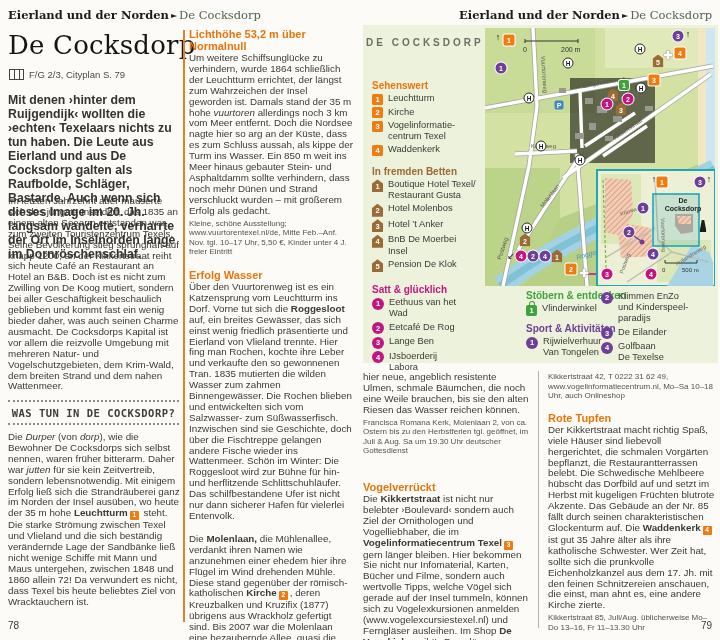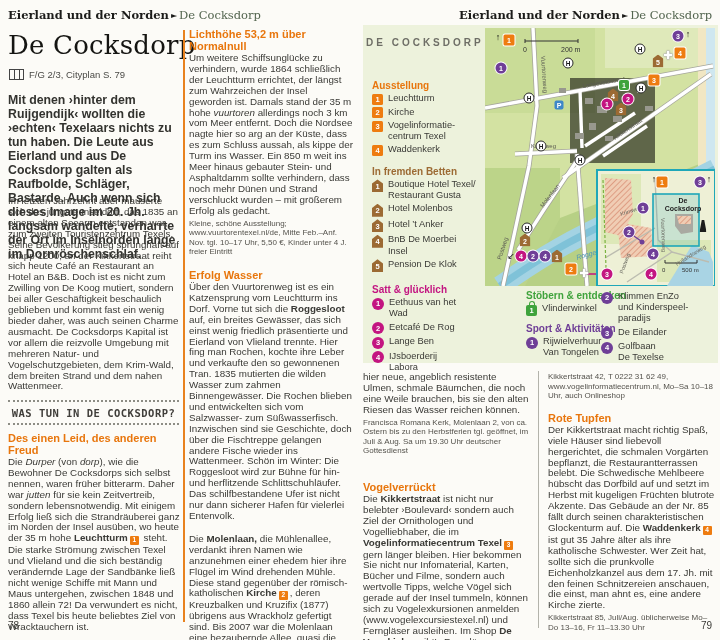--- a/index.html
+++ b/index.html
@@ -83,21 +83,20 @@
   <span>F/G 2/3, Cityplan S. 79</span>
 </div>
 
 <div class="abs intro" style="left:8px;top:93px;width:172px;">Mit denen ›hinter dem Ruijgendijk‹ wollten die ›echten‹ Texelaars nichts zu tun haben. Die Leute aus Eierland und aus De Cocksdorp galten als Raufbolde, Schläger, Bastarde. Auch wenn sich dieses Image im 20. Jh. langsam wandelte, verharrte der Ort im Inselnorden lange im Dornröschenschlaf.</div>
 
 <div class="abs body" style="left:8px;top:196px;width:171px;">Im letzten Jahrzehnt aber mauserte sich das jüngste Inseldorf, das 1835 an einem alten Seearm entstanden war, zum zweiten Touristenzentrum Texels. Seine Bevölkerung stieg sprunghaft auf knapp 1200, an der Kikkertstraat reiht sich heute Café an Restaurant an Hotel an B&amp;B. Doch ist es nicht zum Zwilling von De Koog mutiert, sondern bei aller Geschäftigkeit beschaulich geblieben und kommt fast ein wenig bieder daher, was auch seinen Charme ausmacht. De Cocksdorps Kapital ist vor allem die reizvolle Umgebung mit mehreren Natur- und Vogelschutzgebieten, dem Krim-Wald, dem breiten Strand und dem nahen Wattenmeer.</div>
 
 <div class="abs wastun" style="left:8px;top:400px;width:171px;">WAS TUN IN DE COCKSDORP?</div>
 
 <div class="abs" style="left:8px;top:432px;width:172px;">
-  <div class="ohead">Des einen Leid, des anderen Freud</div>
   <div class="body"><span>Die </span><span class="i">Durper</span><span> (von </span><span class="i">dorp</span><span>), wie die Bewohner De Cocksdorps sich selbst nennen, waren früher bitterarm. Daher war </span><span class="i">jutten</span><span> für sie kein Zeitvertreib, sondern lebensnotwendig. Mit einigem Erfolg ließ sich die Strandräuberei ganz im Norden der Insel ausüben, wo heute der 35 m hohe </span><span class="b">Leuchtturm</span><span class="ibadge">1</span><span> steht. Die starke Strömung zwischen Texel und Vlieland und die sich beständig verändernde Lage der Sandbänke ließ nicht wenige Schiffe mit Mann und Maus untergehen, zwischen 1848 und 1860 allein 72! Da verwundert es nicht, dass Texel bis heute beliebtes Ziel von Wracktauchern ist.</span></div>
 </div>
 
 <div class="abs pageno" style="left:8px;top:620px;">78</div>
 
 <div class="abs vrule-orange" style="left:183px;top:30px;height:592px;"></div>
 
 <div class="abs" style="left:189px;top:28px;width:164px;">
   <div>
     <div class="ohead">Lichthöhe 53,2 m über Normalnull</div>
@@ -116,21 +115,21 @@
 <div class="abs runhead" style="right:8px;top:8px;">
   <span class="sec">Eierland und der Norden</span><span class="arr">►</span><span class="sub">De Cocksdorp</span>
 </div>
 
 <div class="abs mintbox" style="left:363px;top:25px;width:355px;height:338px;"></div>
 
 <div class="abs boxtitle" style="left:366px;top:37px;width:112px;">DE COCKSDORP</div>
 
 <div class="abs" style="left:372px;top:80px;width:106px;">
   <div style="margin-bottom:10px;">
-      <div class="lg-head" style="color: rgb(232, 118, 13);">Ausstellung</div>
+      <div class="lg-head" style="color: rgb(232, 118, 13);">Sehenswert</div>
       <div class="lg-item">
         <span class="bdg or">1</span>
         <span class="txt">
           <div>Leuchtturm</div>
         </span>
       </div>
       <div class="lg-item">
         <span class="bdg or">2</span>
         <span class="txt">
           <div>Kirche</div>

